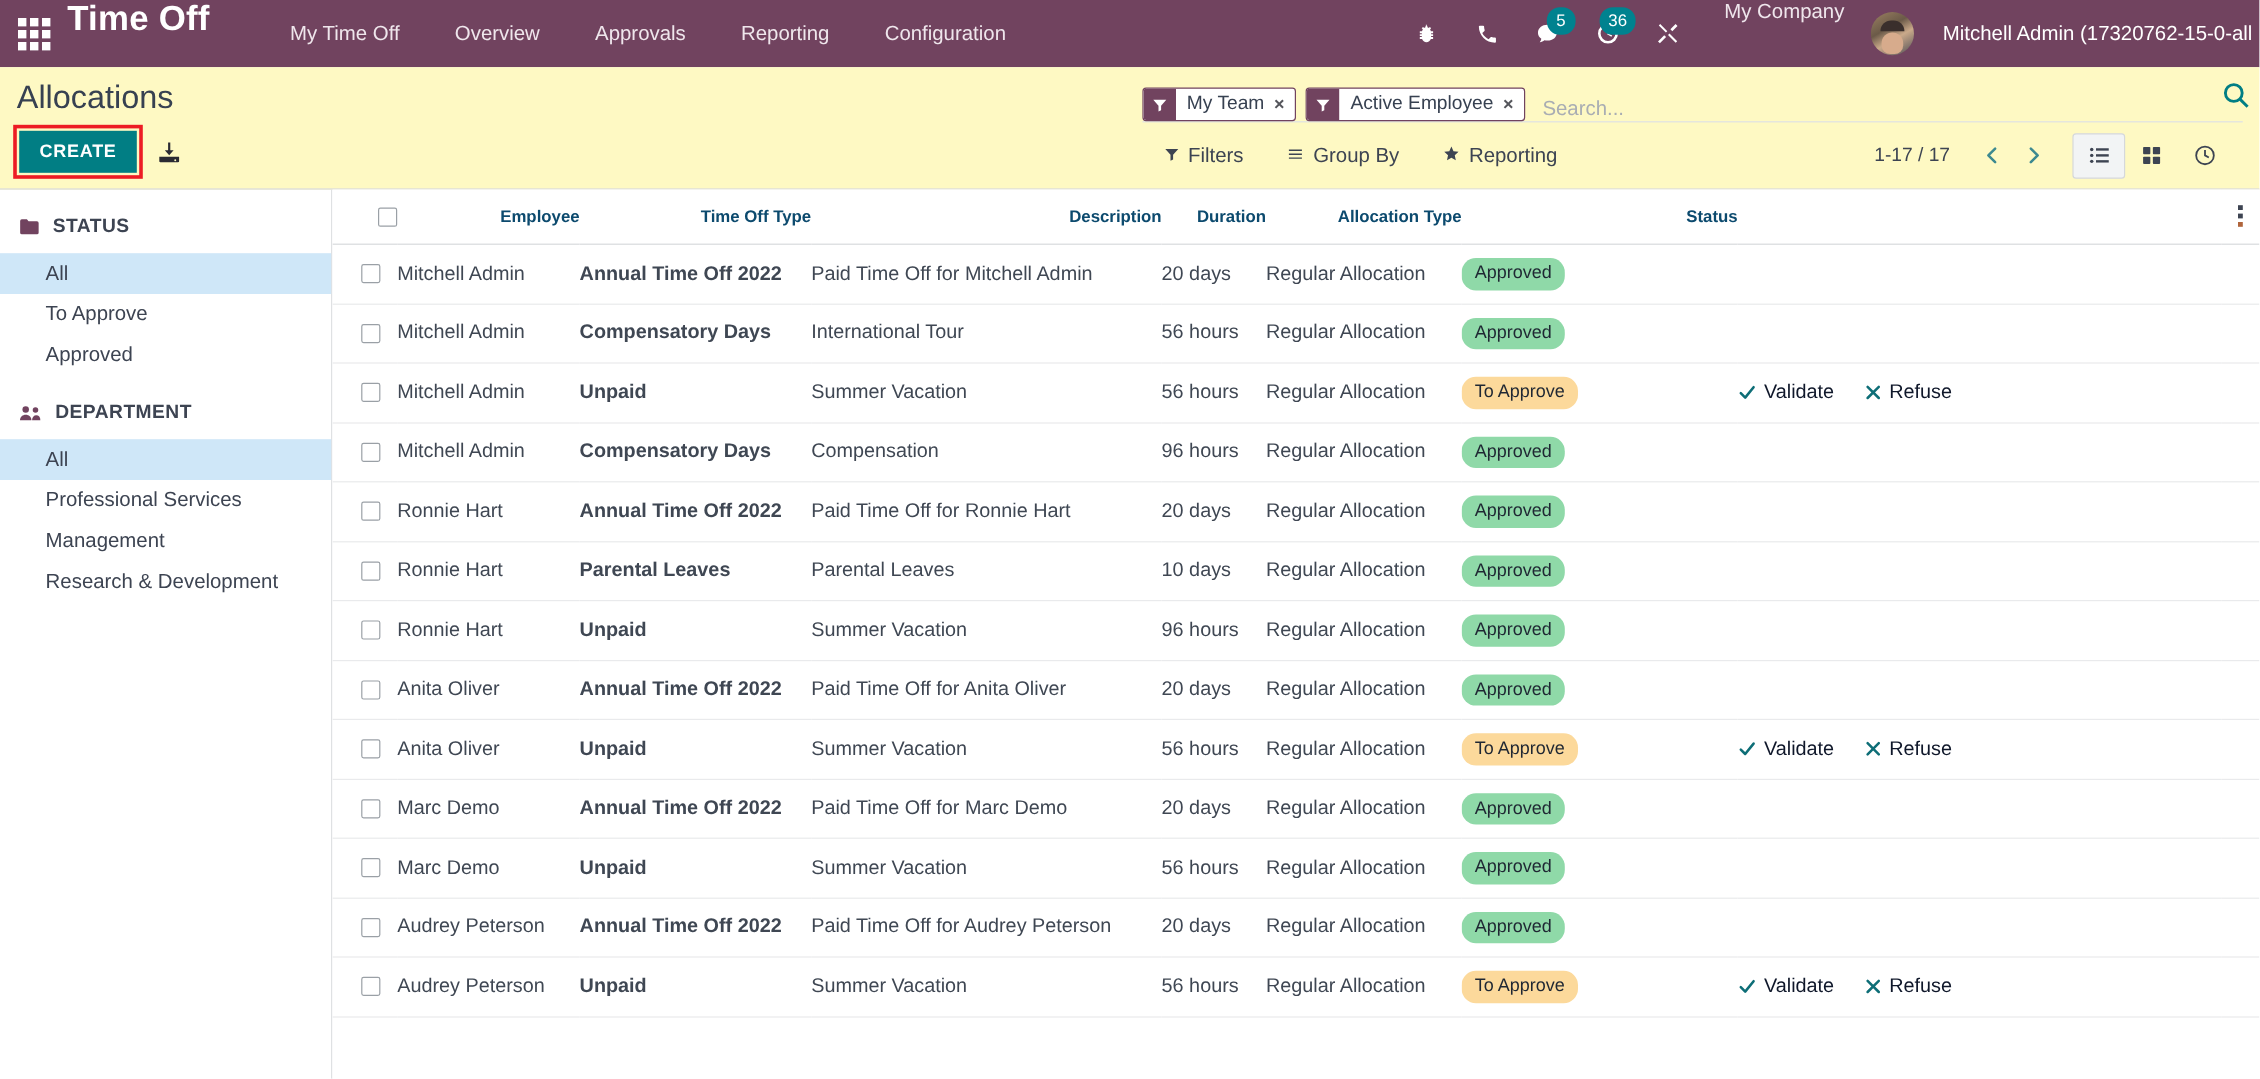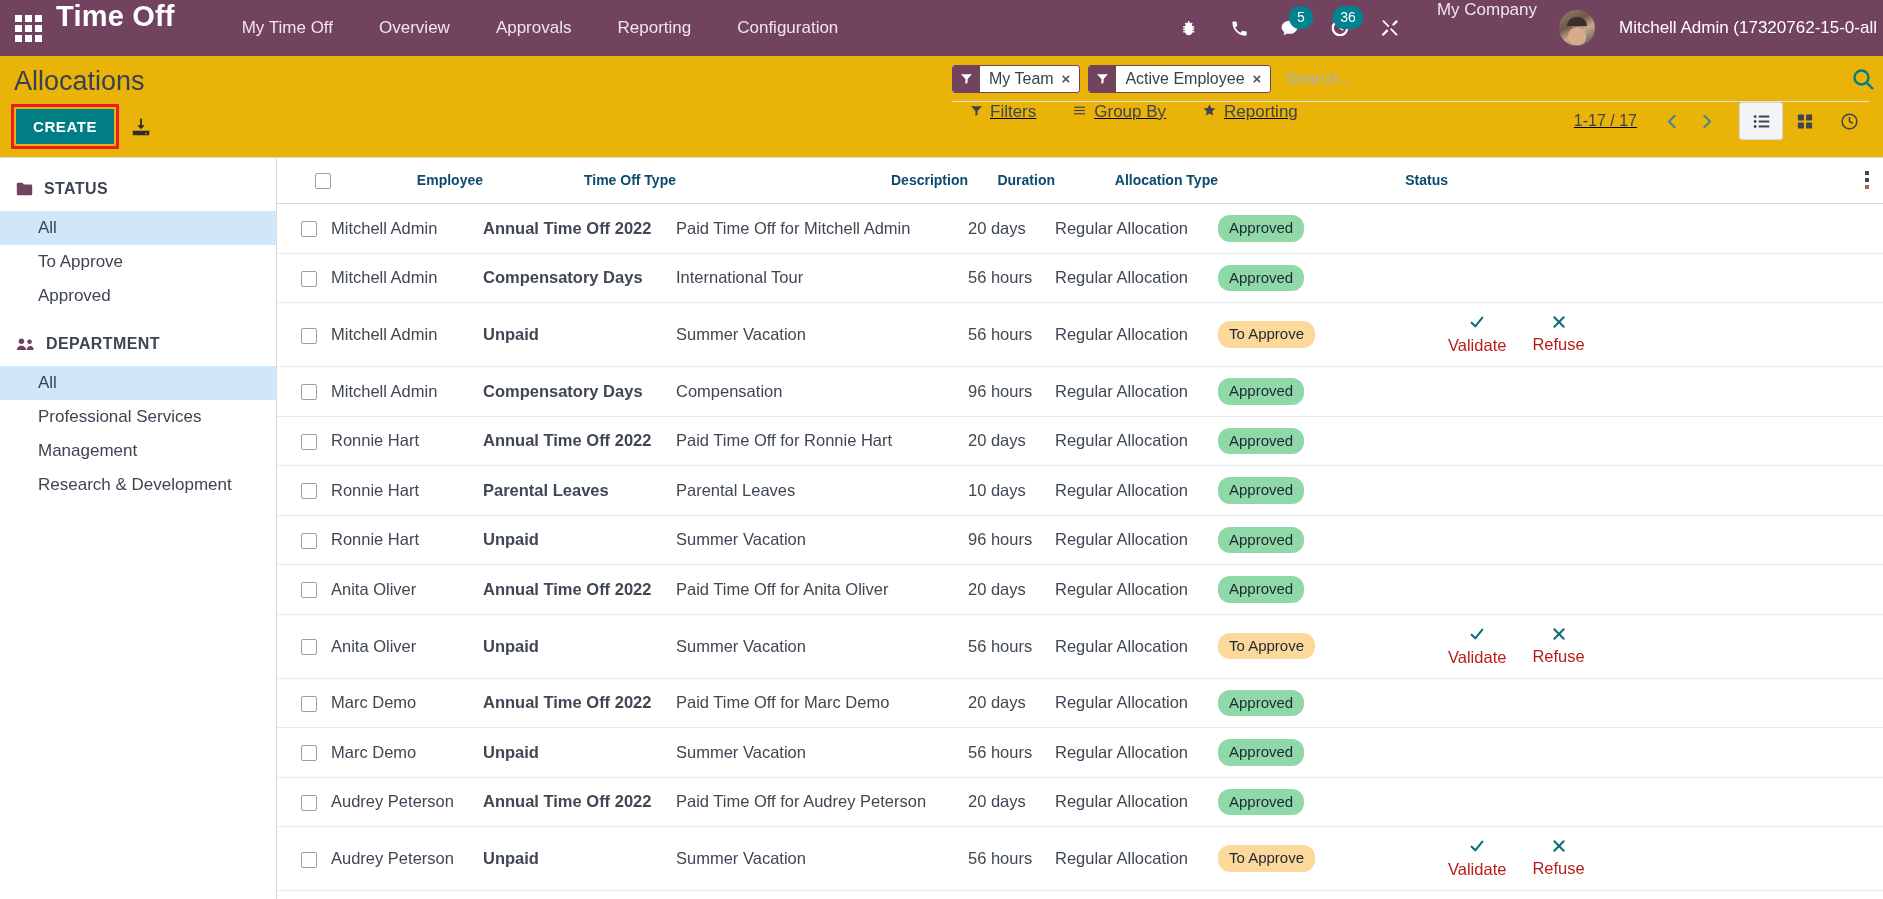--- a/index.html
+++ b/index.html
@@ -72,42 +72,42 @@
     background: #d7ab8c;
   }
   .avatar::after {
     content: ""; position: absolute; left: 8px; top: 7px;
     width: 20px; height: 9px; border-radius: 10px 10px 0 0; background: #3a2f2c;
   }
   .user-name { font-size: 17px; color: #ffffff; }
 
   
   .control-panel {
-    background: #eab308;
+    background: #fef9c3;
     border-bottom: 1px solid #d8dadd;
     position: relative;
     height: 102px;
   }
   .cp-title {
     position: absolute; left: 14px; top: 10px;
     font-size: 27px; color: #374151; font-weight: 400;
   }
   .cp-buttons { position: absolute; left: 16px; top: 53px; display: flex; align-items: center; gap: 16px; }
   .btn-create {
     background: #017e84; color: #ffffff;
     font-size: 15px; font-weight: bold; letter-spacing: .6px;
     padding: 9px 17px; border: none; cursor: pointer;
     outline: 3px solid #ed1c24; outline-offset: 2px;
   }
   .btn-import { cursor: pointer; display: flex; align-items: center; color: #2b2b33; }
 
   
   .searchview {
     position: absolute; left: 952px; right: 14px; top: 0; height: 46px;
-    display: flex; align-items: center; border-bottom: 1px solid #dfe1e4;
+    display: flex; align-items: flex-end; border-bottom: 1px solid #dfe1e4;
   }
   .facet {
     display: flex; align-items: stretch; height: 28px;
     border: 1px solid #71435f; border-radius: 3px;
     margin-right: 8px; overflow: hidden; background: #fff; cursor: pointer;
   }
   .facet-icon {
     background: #71435f; color: #fff; display: flex; align-items: center;
     padding: 0 7px;
   }
@@ -120,22 +120,22 @@
     border: none; outline: none; font-size: 17px; color: #374151;
     font-family: "Liberation Sans", sans-serif; flex: 1; background: transparent;
     padding-left: 6px;
   }
   .search-input::placeholder { color: #a9adb3; }
   .search-mag {
     position: absolute; right: -6px; top: 11px; color: #017e84;
   }
 
   .cp-bottom {
-    position: absolute; left: 952px; right: 4px; top: 46px; height: 55px;
-    display: flex; align-items: flex-start; text-decoration: underline;
+    position: absolute; left: 952px; right: 16px; top: 46px; height: 55px;
+    display: flex; align-items: center;
   }
   .dropdown-toggle {
     display: flex; align-items: center; gap: 7px;
     font-size: 17px; color: #3d4452; padding: 0 18px; cursor: pointer; white-space: nowrap;
   }
   .cp-right { margin-left: auto; display: flex; align-items: center; gap: 0; padding-right: 8px; }
   .pager-text { font-size: 16px; color: #3d4452; margin-right: 18px; white-space: nowrap; }
   .pager-btn { width: 34px; height: 34px; display: flex; align-items: center; justify-content: center; cursor: pointer; color: #3d8a90; }
   .viewswitch { display: flex; align-items: center; margin-left: 16px; }
   .view-btn {
@@ -193,21 +193,21 @@
   }
   .badge {
     display: inline-block; border-radius: 12px; padding: 3px 11px 4px;
     font-size: 15px; color: #1f2733; line-height: 1.3;
   }
   .badge.approved   { background: #8fd9a8; }
   .badge.to-approve { background: #fcd99b; }
   .rowactions { display: flex; align-items: center; gap: 26px; }
   .act-link {
     display: flex; align-items: center; gap: 6px;
-    color: #b91c1c; font-size: 16.5px; cursor: pointer; white-space: nowrap; flex-direction: column;
+    color: #0f172a; font-size: 16.5px; cursor: pointer; white-space: nowrap;
   }
   .opt-dots {
     display: flex; flex-direction: column; gap: 3px; align-items: center; cursor: pointer;
   }
   .opt-dots i { width: 4px; height: 4px; background: #3d4452; display: block; }
   .opt-dots i:nth-child(3) { background: #b0653c; }
 </style>
 </head>
 <body>
 

